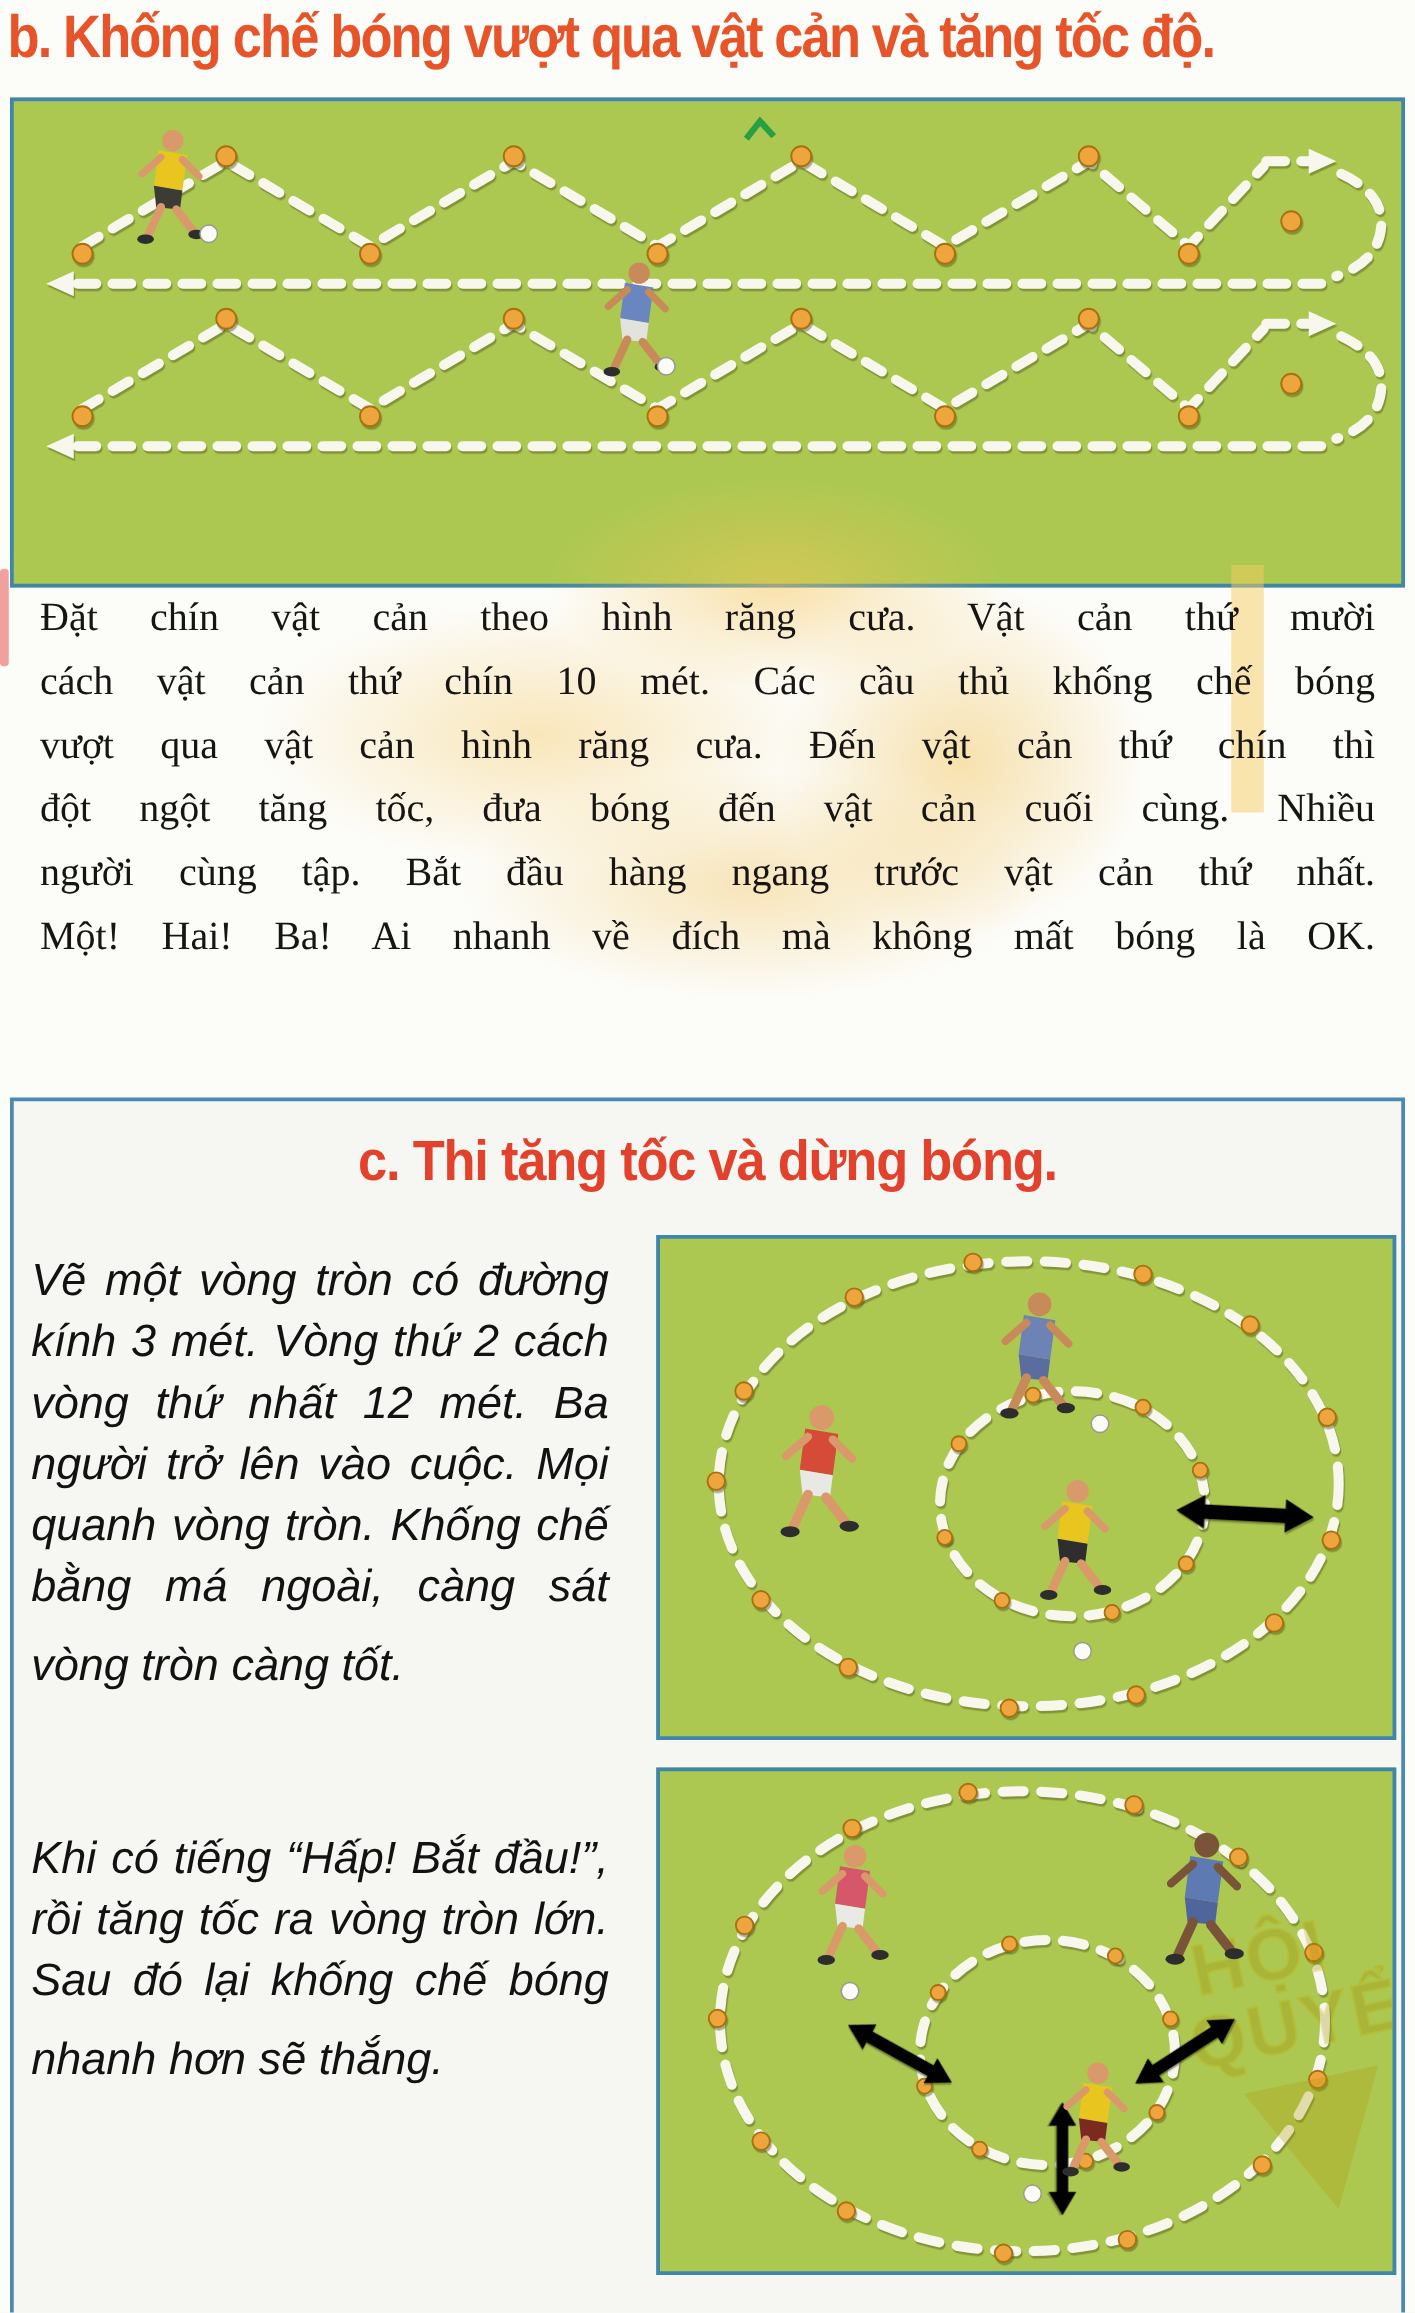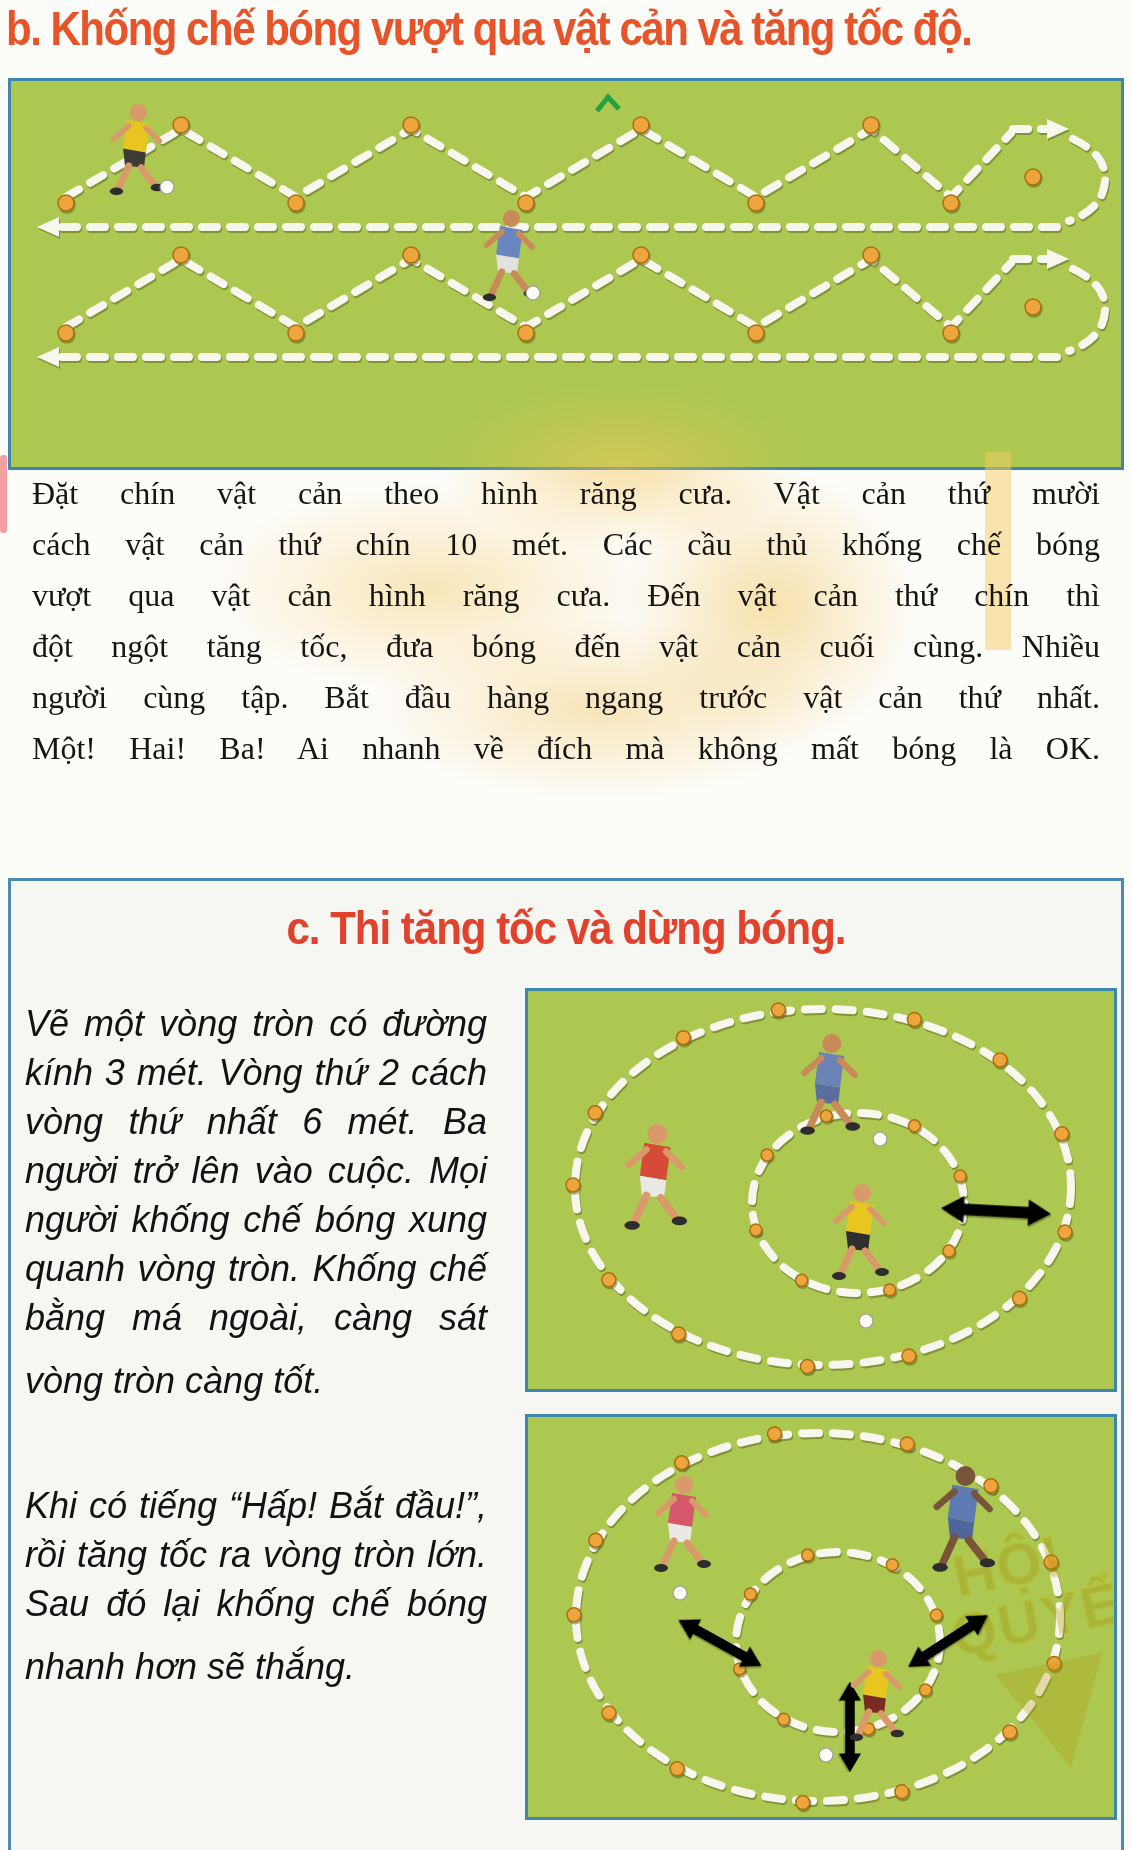--- a/index.html
+++ b/index.html
@@ -53,21 +53,21 @@
   #heading-c{
     position:absolute;left:0;top:22px;width:100%;text-align:center;
     font-weight:bold;font-size:42px;letter-spacing:-1px;color:#e2422c;
     transform:scaleY(1.08);transform-origin:center top;
   }
   .ital{
     position:absolute;left:14px;width:462px;
     font-style:italic;font-size:36px;line-height:49px;color:#121212;
   }
   #para-c1{top:118px;}
-  #para-c2{top:600px;}
+  #para-c2{top:580px;}
   .cpanel{position:absolute;left:514px;width:592px;}
   #panel-c1{top:107px;height:404px;}
   #panel-c2{top:533px;height:406px;}
 
   
   svg{display:block;width:100%;height:100%;}
   .dash{fill:none;stroke:#f7f7ee;stroke-width:8;stroke-linecap:round;}
   .dz{stroke-dasharray:15 13;}
   .dring{stroke-dasharray:17 14;}
   .cones circle{fill:#efa53d;stroke:#a8700f;stroke-width:1.5;}
@@ -168,23 +168,22 @@
   <div class="jline">người cùng tập. Bắt đầu hàng ngang trước vật cản thứ nhất.</div>
   <div class="jline">Một! Hai! Ba! Ai nhanh về đích mà không mất bóng là OK.</div>
 </div>
 
 <div class="abs" id="section-c">
   <div id="heading-c">c. Thi tăng tốc và dừng bóng.</div>
 
   <div class="ital" id="para-c1">
     <div class="jline">Vẽ một vòng tròn có đường</div>
     <div class="jline">kính 3 mét. Vòng thứ 2 cách</div>
-    <div class="jline">vòng thứ nhất 6 mét. Ba</div>
+    <div class="jline">vòng thứ nhất 12 mét. Ba</div>
     <div class="jline">người trở lên vào cuộc. Mọi</div>
-    <div class="jline">người khống chế bóng xung</div>
     <div class="jline">quanh vòng tròn. Khống chế</div>
     <div class="jline">bằng má ngoài, càng sát</div>
     <div class="jline short">vòng tròn càng tốt.</div>
   </div>
 
   <div class="ital" id="para-c2">
     <div class="jline">Khi có tiếng “Hấp! Bắt đầu!”,</div>
     <div class="jline">rồi tăng tốc ra vòng tròn lớn.</div>
     <div class="jline">Sau đó lại khống chế bóng</div>
     <div class="jline short">nhanh hơn sẽ thắng.</div>

